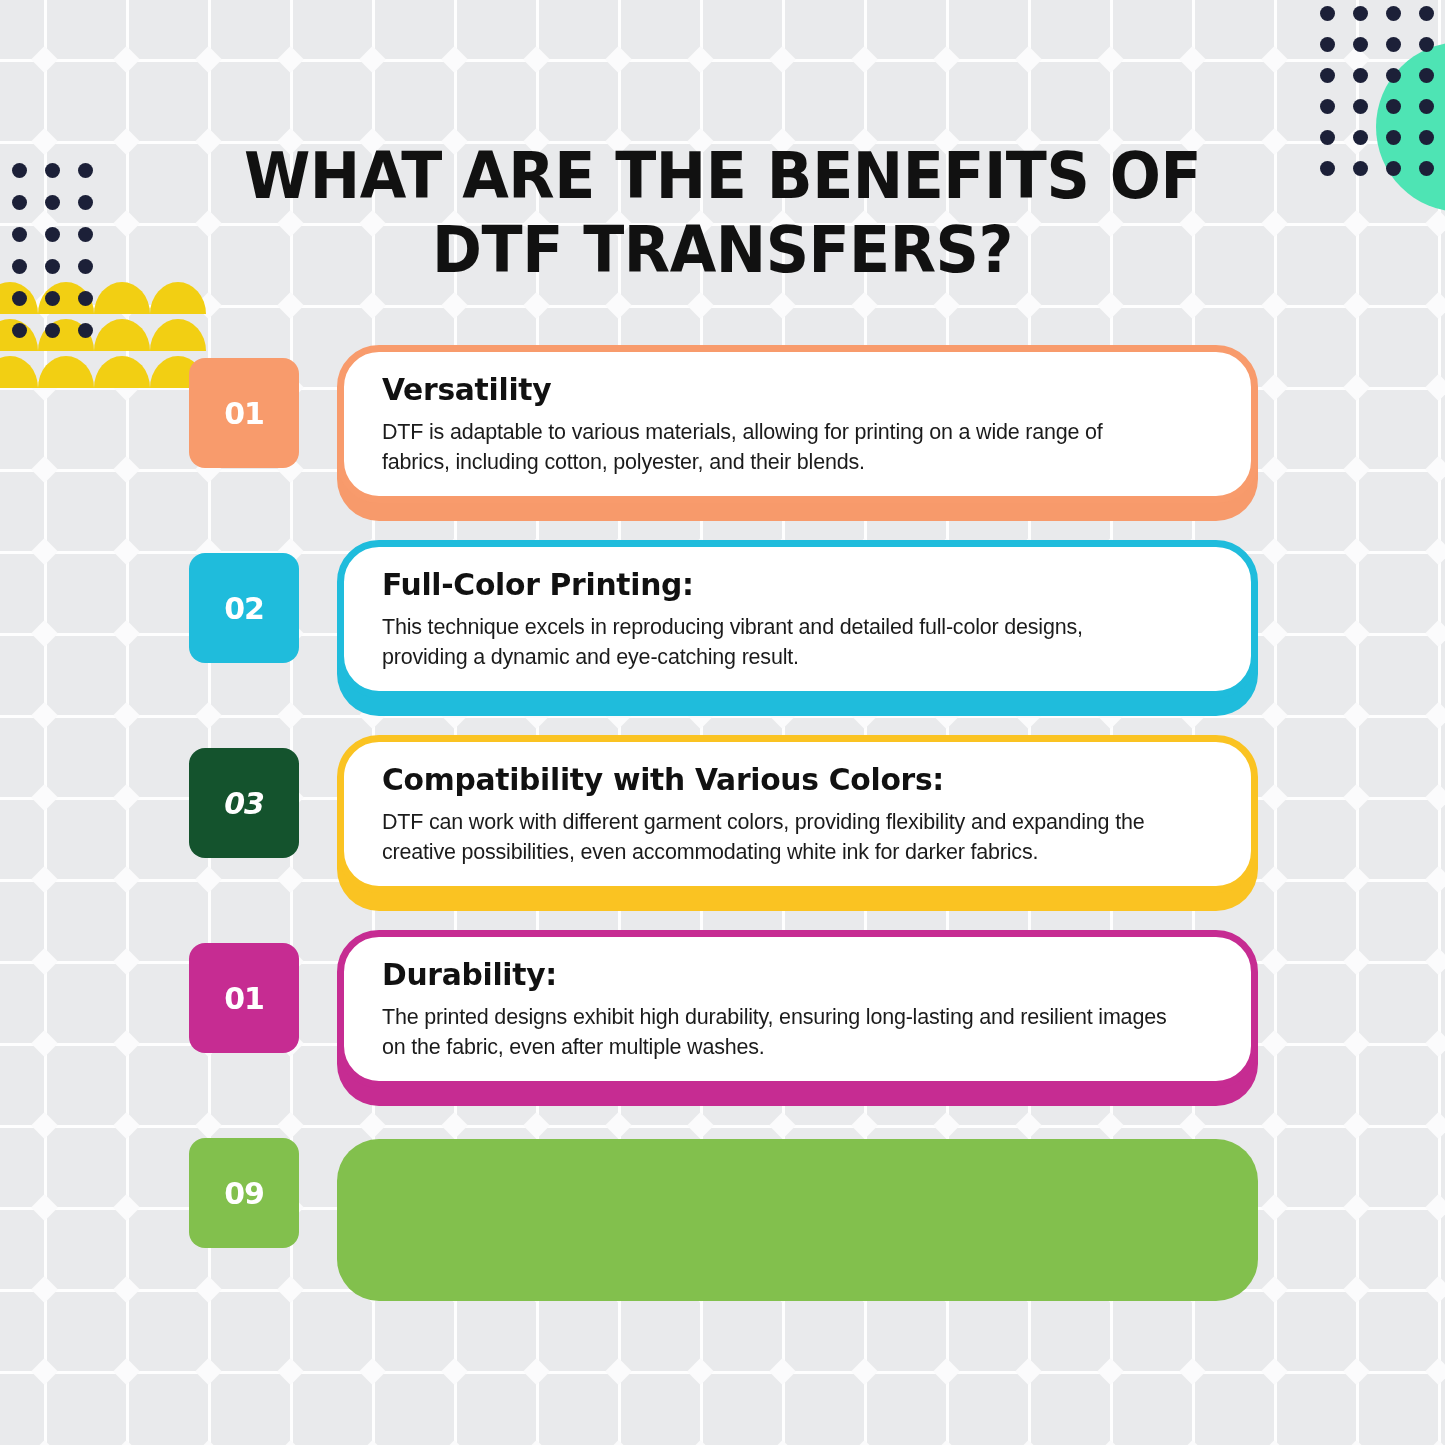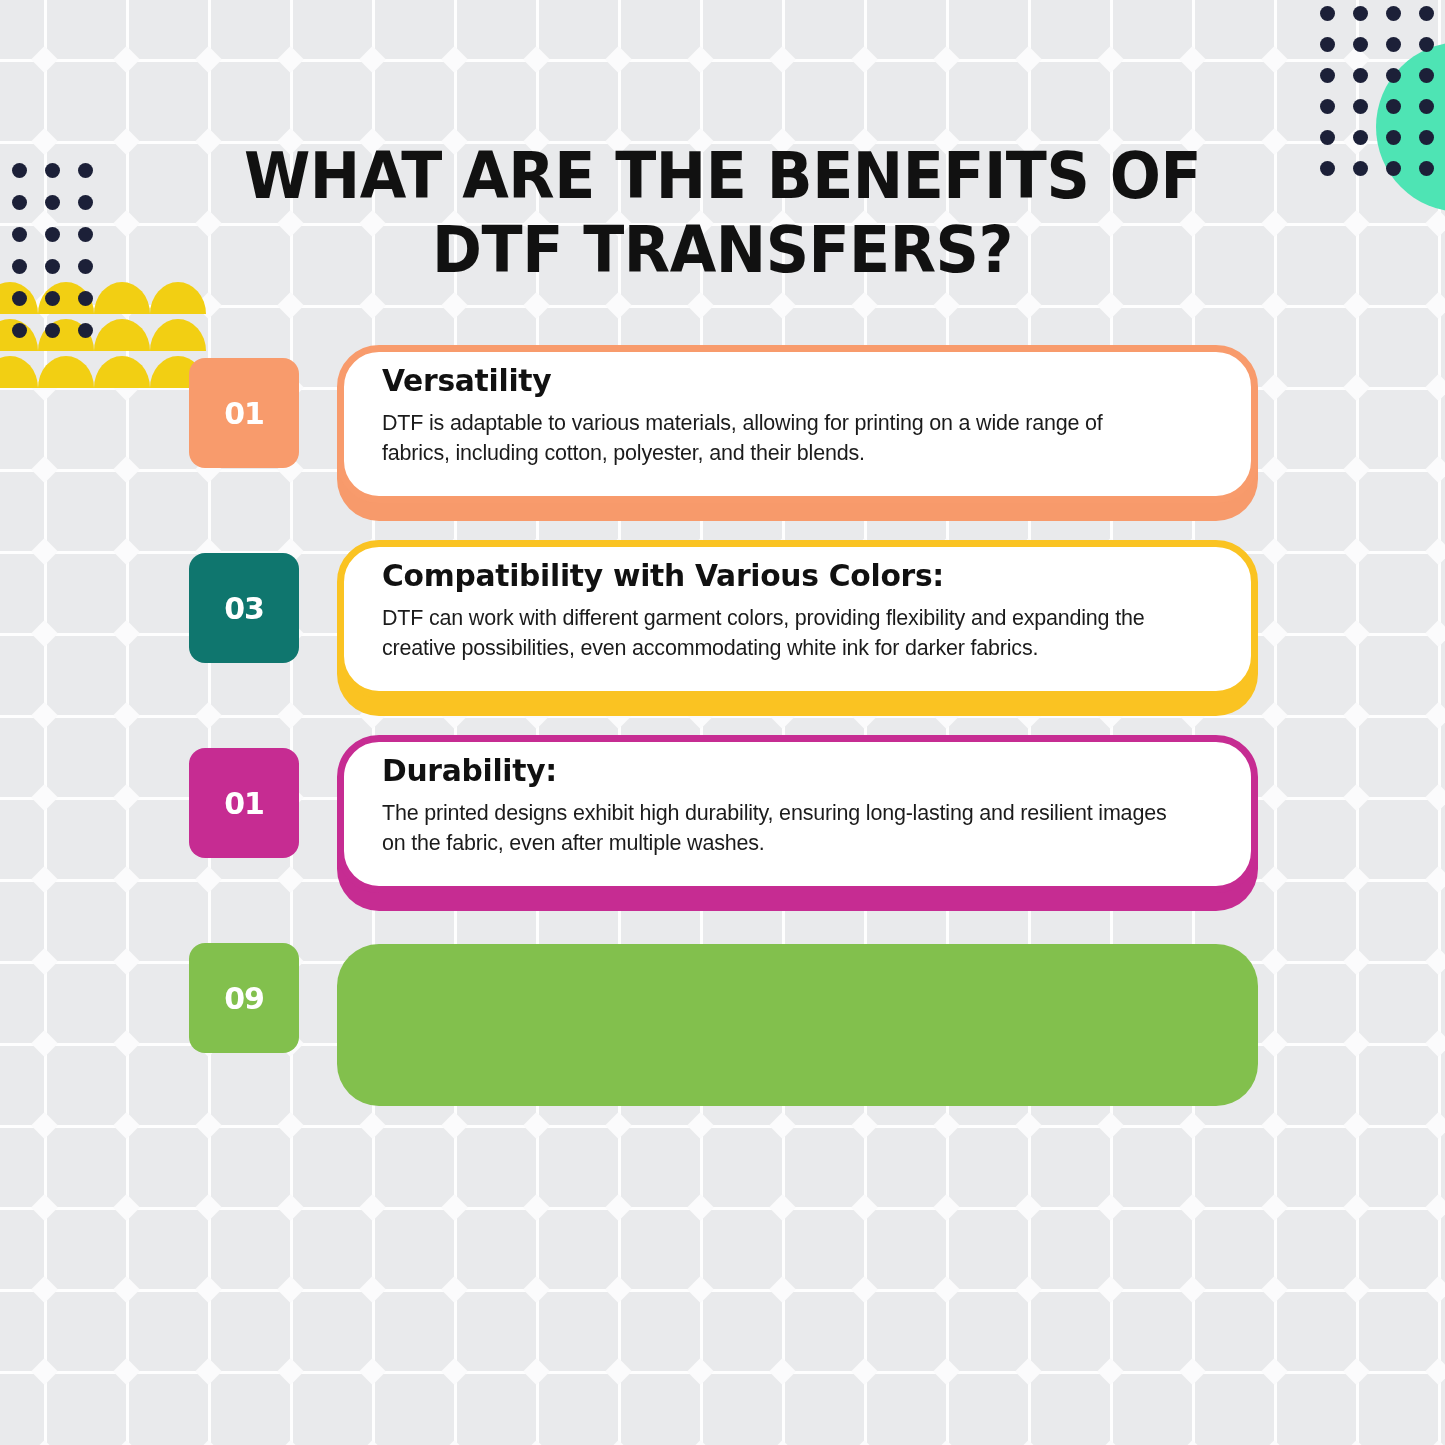--- a/index.html
+++ b/index.html
@@ -136,21 +136,21 @@
 
   .card {
     position: absolute;
     left: 337px;
     top: 5px;
     width: 921px;
     height: 158px;
     border-radius: 42px;
     background: #ffffff;
     border: 7px solid transparent;
-    padding: 11px 40px 0 38px;
+    padding: 20px 40px 0 38px;
     z-index: 2;
   }
 
   .card-title {
     font-family: "DejaVu Sans", sans-serif;
     font-weight: bold;
     font-size: 31px;
     color: #111111;
     line-height: 1.15;
     letter-spacing: -0.3px;
@@ -895,26 +895,34 @@
   <div id="benefit-list">
       <div class="benefit-row">
         <div class="card-shadow" style="background: rgb(247, 154, 107);"></div>
         <div class="card" style="border-color: rgb(248, 155, 108);">
           <div class="card-title">Versatility</div>
           <div class="card-body">DTF is adaptable to various materials, allowing for printing on a wide range of fabrics, including cotton, polyester, and their blends.</div>
         </div>
         <div class="badge" style="background: rgb(248, 155, 108);">01</div>
       </div>
       <div class="benefit-row">
+        <div class="card-shadow" style="background: rgb(31, 188, 220);"></div>
+        <div class="card" style="border-color: rgb(31, 188, 220);">
+          <div class="card-title">Full-Color Printing:</div>
+          <div class="card-body">This technique excels in reproducing vibrant and detailed full-color designs, providing a dynamic and eye-catching result.</div>
+        </div>
+        <div class="badge" style="background: rgb(31, 188, 220);">02</div>
+      </div>
+      <div class="benefit-row">
         <div class="card-shadow" style="background: rgb(250, 195, 34);"></div>
         <div class="card" style="border-color: rgb(250, 195, 34);">
           <div class="card-title">Compatibility with Various Colors:</div>
           <div class="card-body">DTF can work with different garment colors, providing flexibility and expanding the creative possibilities, even accommodating white ink for darker fabrics.</div>
         </div>
-        <div class="badge" style="background: #0f766e;">03</div>
+        <div class="badge" style="background: #14532d; font-style: italic;">03</div>
       </div>
       <div class="benefit-row">
         <div class="card-shadow" style="background: rgb(198, 44, 146);"></div>
         <div class="card" style="border-color: rgb(198, 44, 146);">
           <div class="card-title">Durability:</div>
           <div class="card-body">The printed designs exhibit high durability, ensuring long-lasting and resilient images on the fabric, even after multiple washes.</div>
         </div>
         <div class="badge" style="background: rgb(198, 44, 146);">01</div>
       </div>
       <div class="benefit-row">

